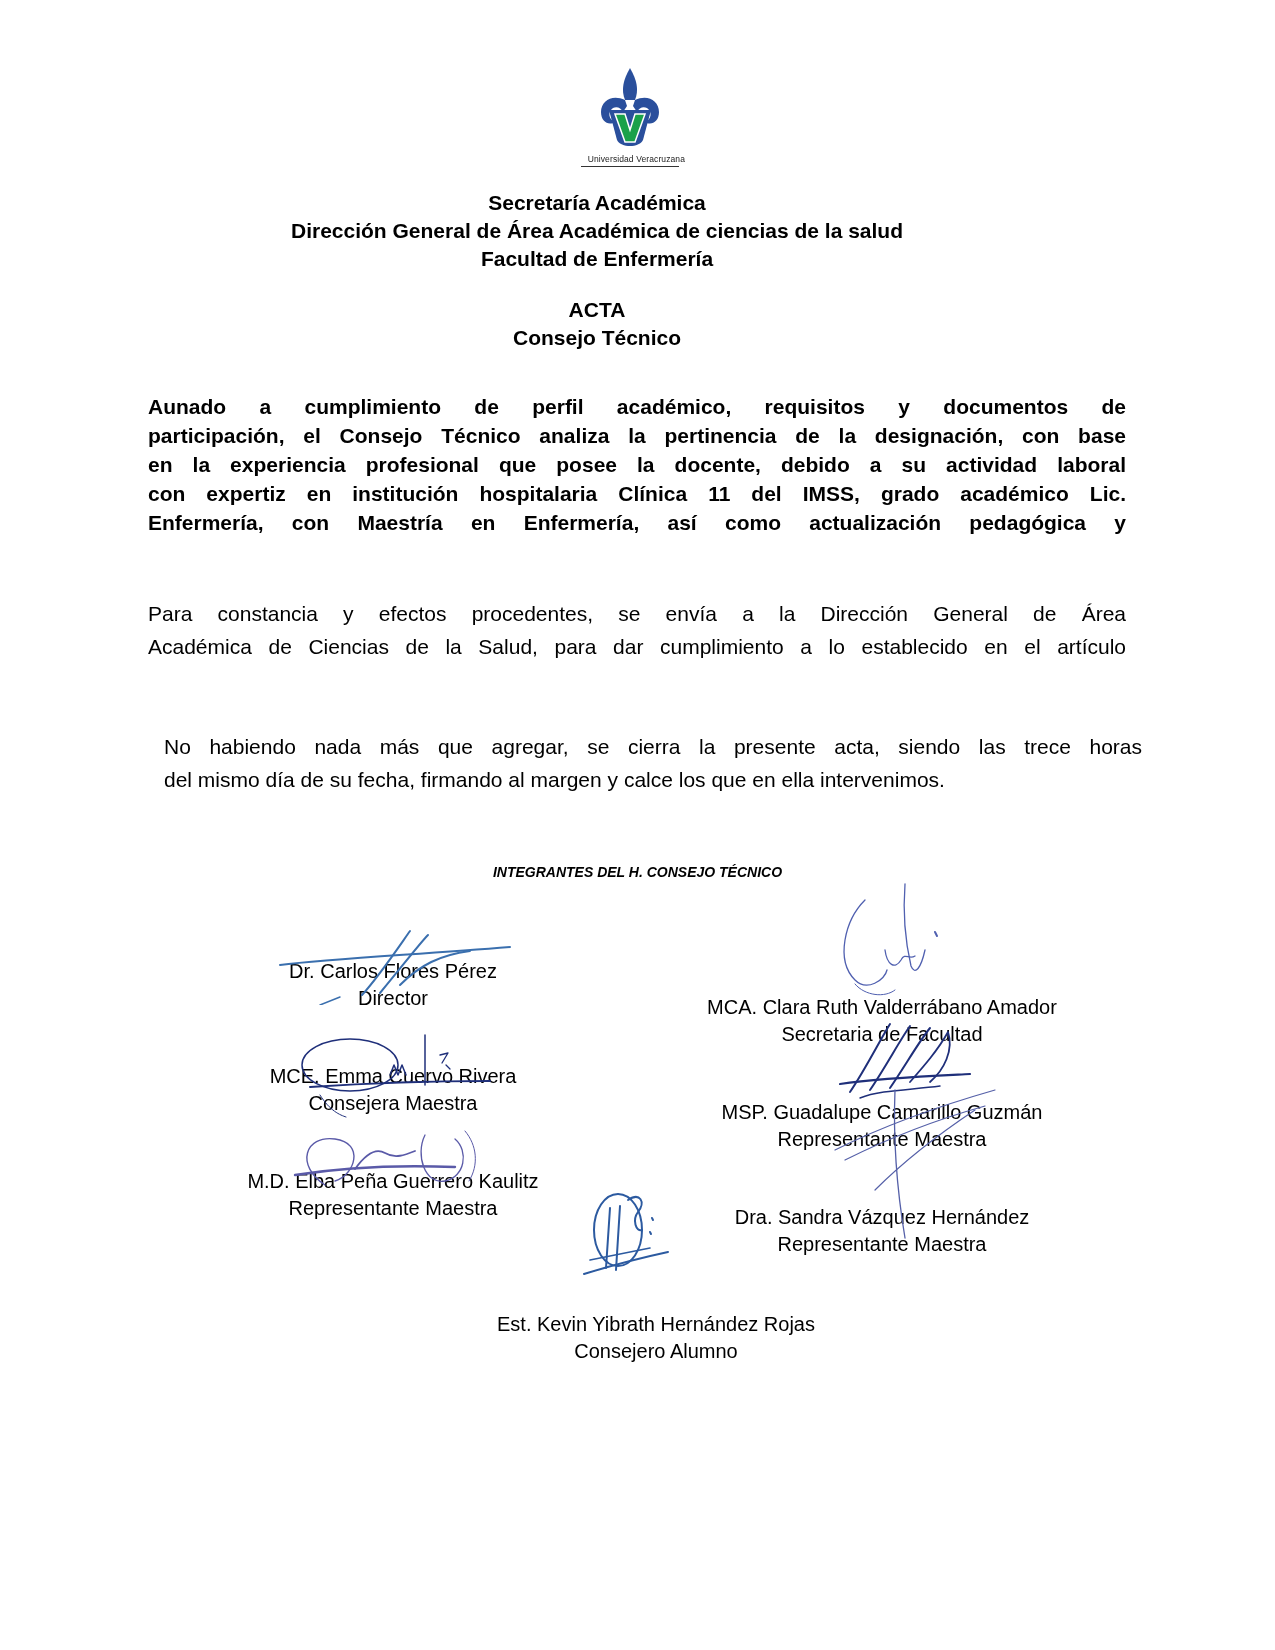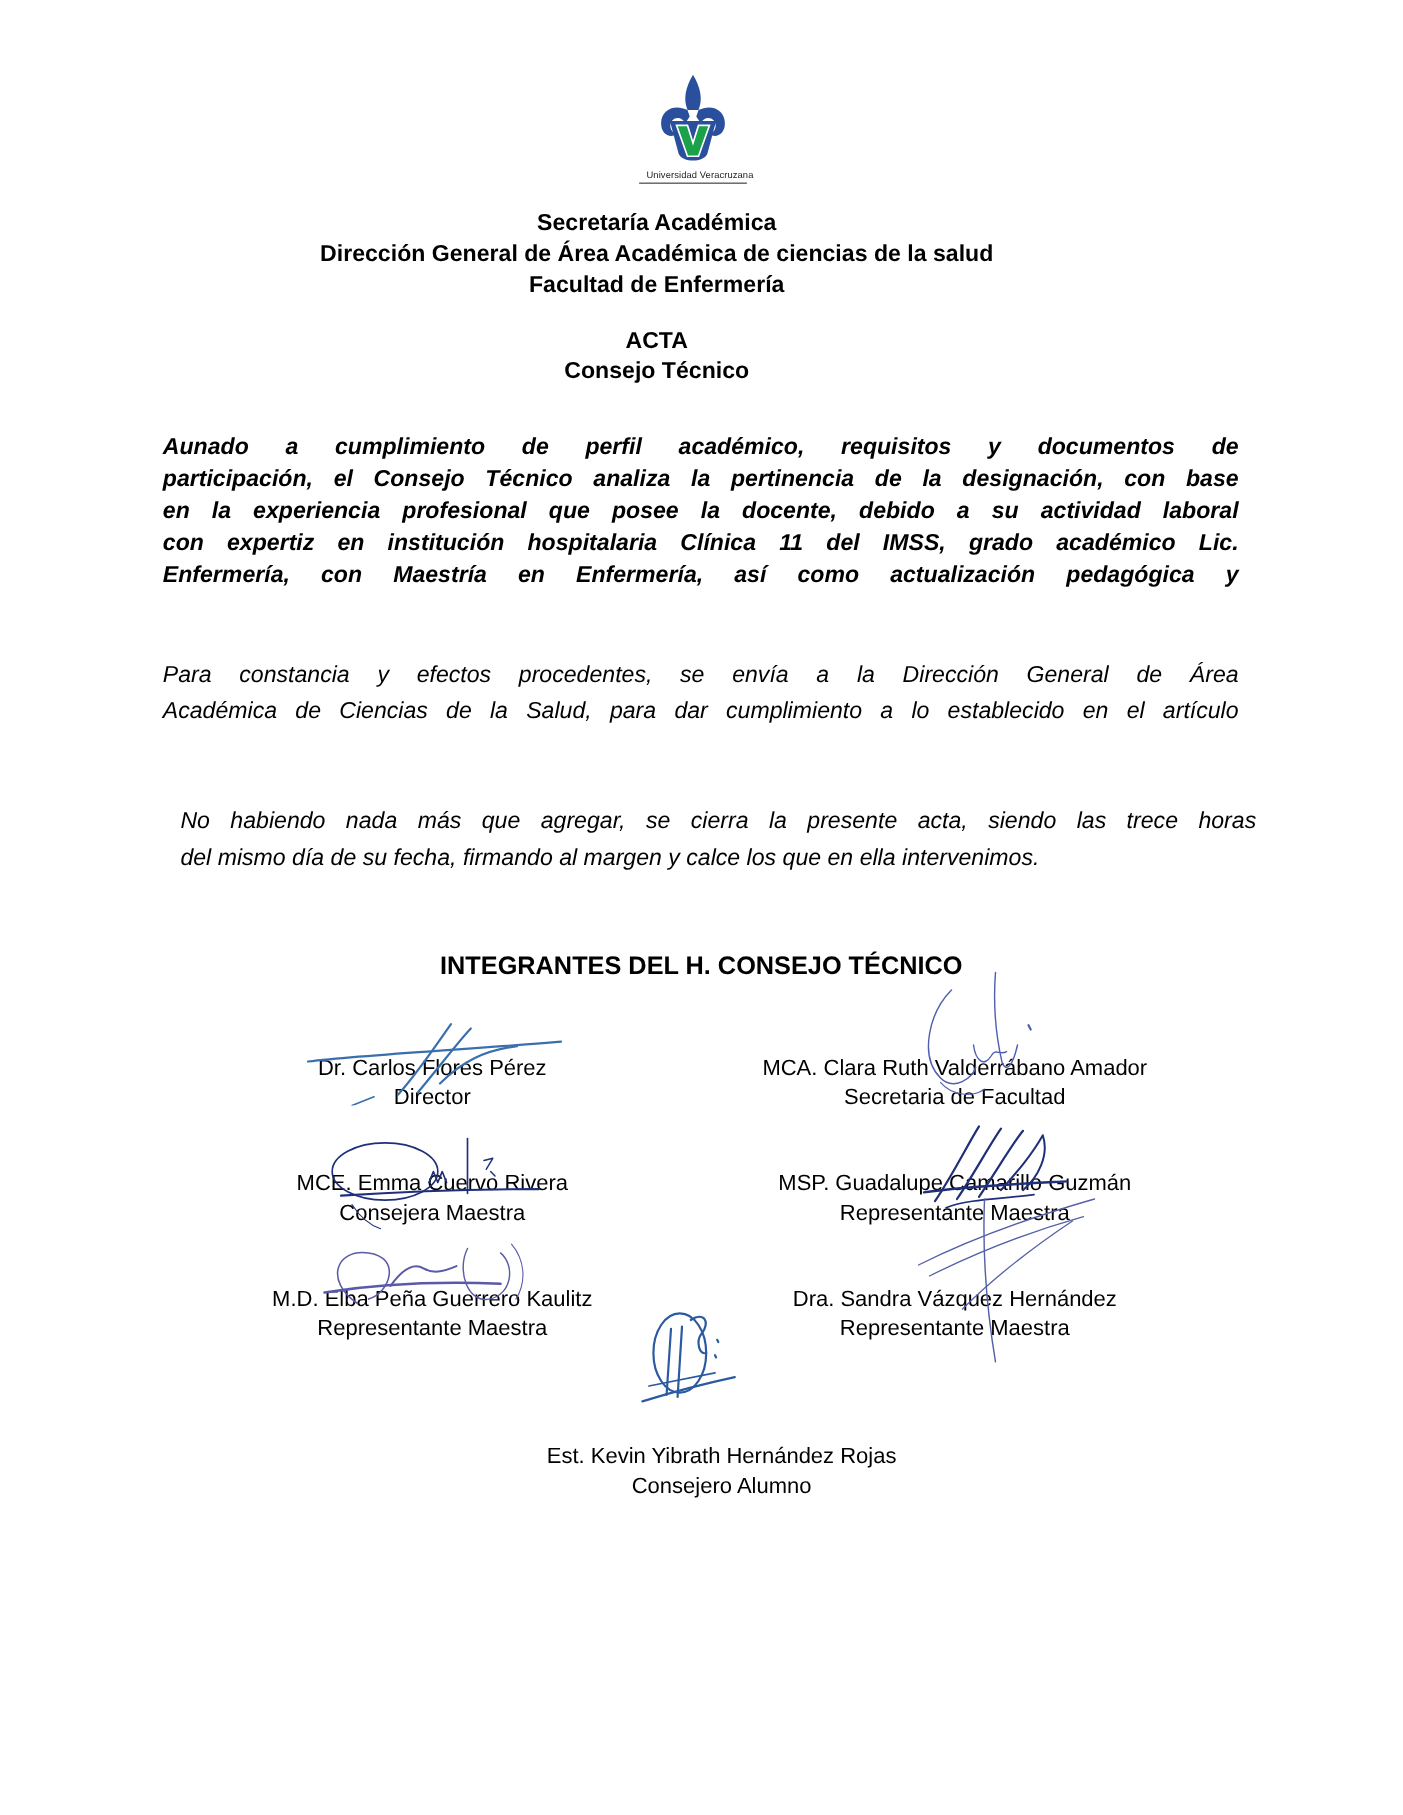--- a/index.html
+++ b/index.html
@@ -15,29 +15,29 @@
   .heading-block { position: absolute; left: 0; width: 1194px; text-align: center;
                    font-weight: bold; font-size: 21px; line-height: 28px; }
   .hb1 { top: 189px; }
   .hb2 { top: 296px; }
 
   .para { position: absolute; left: 148px; width: 978px; font-size: 21px; text-align: justify;
           text-align-last: left; }
   .p-bold { top: 392px; font-weight: bold; line-height: 29px; }
   .p-2 { top: 597px; line-height: 33px; }
   .p-3 { top: 730px; line-height: 33px; margin-left: 16px; }
-  .para span.line { display: block; text-align: justify; text-align-last: justify; font-style: italic; }
+  .para span.line { display: block; text-align: justify; text-align-last: justify; }
   .para span.line.last { text-align-last: left; }
 
   .members-title { position: absolute; left: 0; width: 1275px; text-align: center; top: 864px;
-                   font-weight: bold; font-size: 23px; }
+                   font-weight: bold; font-size: 14px; font-style: italic; }
 
   .member { position: absolute; width: 480px; text-align: center; font-size: 20px; line-height: 27px; }
   .m-left { left: 153px; }
-  .m-right { left: 628px; }
+  .m-right { left: 642px; margin-top: 36px; }
   .m-center { left: 416px; margin-top: 37px; }
   .r1 { top: 958px; }
   .r2 { top: 1063px; }
   .r3 { top: 1168px; }
   .r4 { top: 1274px; }
 
   .sig { position: absolute; pointer-events: none; }
   .sig path, .sig ellipse { fill: none; stroke-linecap: round; stroke-linejoin: round; }
 </style>
 </head>

